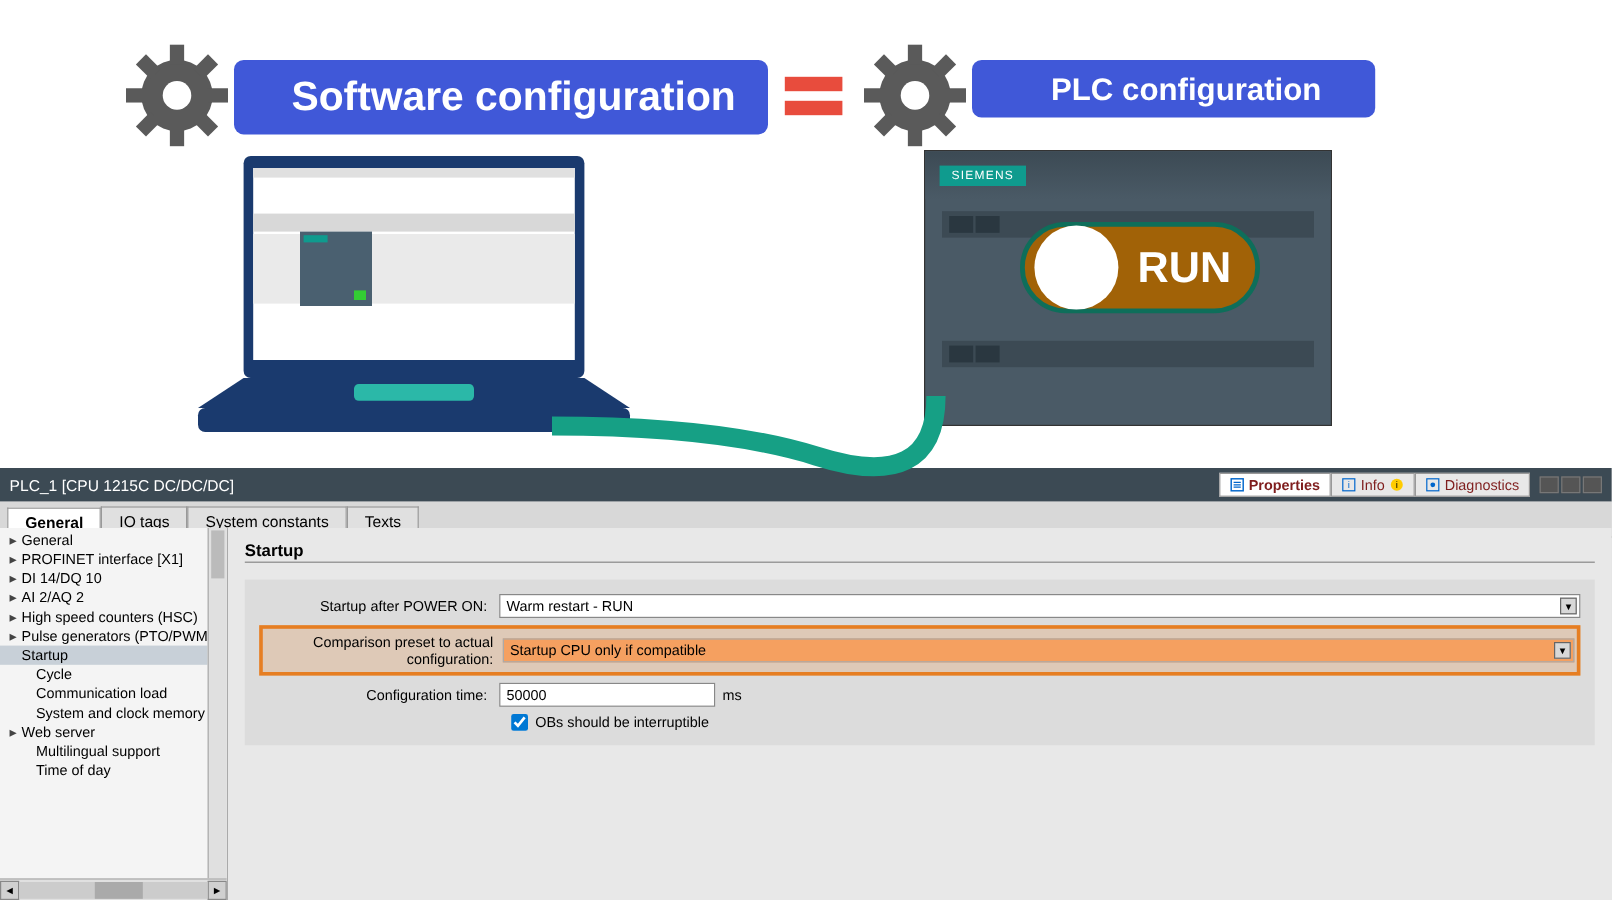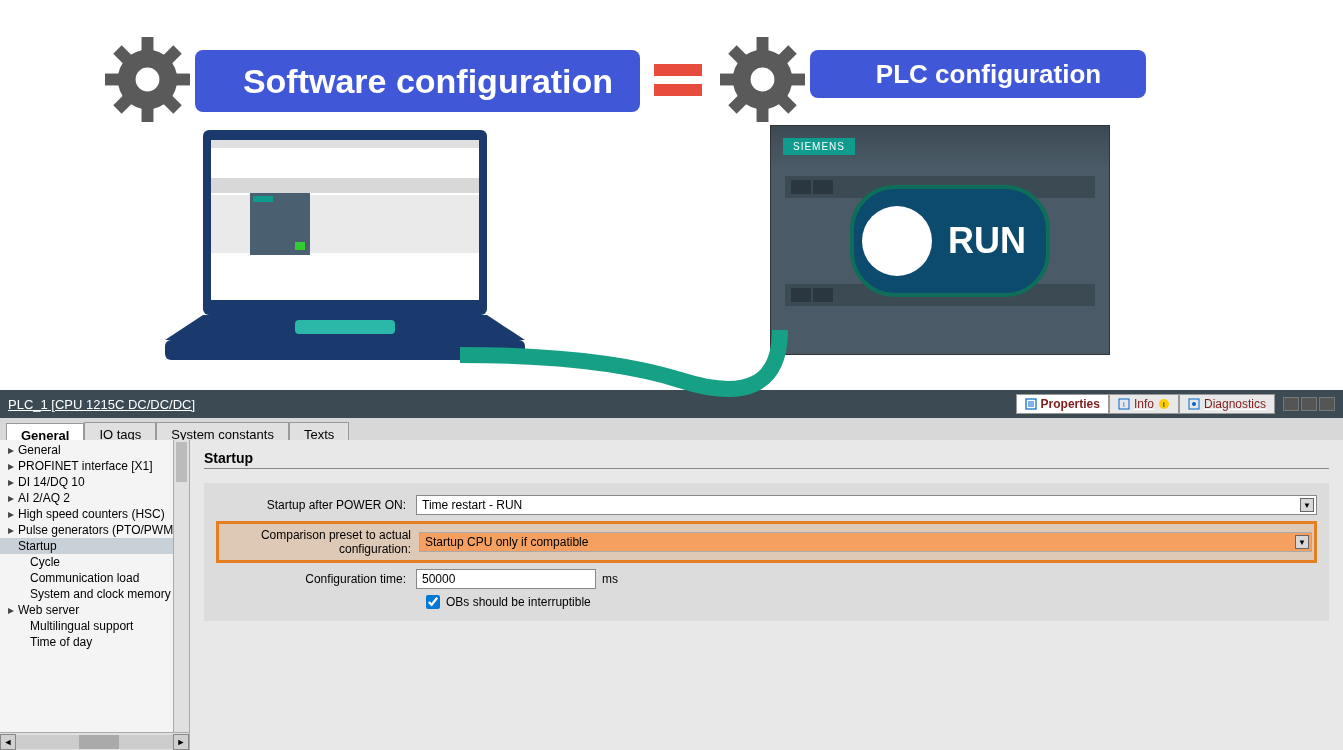--- a/index.html
+++ b/index.html
@@ -16,29 +16,29 @@
 .equals { position: absolute; top: 64px; left: 654px; }
 .equals .bar { width: 48px; height: 12px; background: #e84c3d; margin-bottom: 8px; }
 
 .laptop { position: absolute; top: 120px; left: 155px; width: 380px; height: 250px; }
 .plc-box { position: absolute; top: 125px; left: 770px; width: 340px; height: 230px; background: #4a5a66; border: 1px solid #333; overflow: hidden; }
 .plc-top { height: 40px; background: linear-gradient(#3c4a54,#4a5a66); display:flex; align-items:center; padding:12px 12px; color:#fff; font-size:9px; }
 .plc-siemens { background:#0f9b8e; padding:3px 10px; font-size:10px; letter-spacing:1px; }
 .plc-body { padding: 10px 14px; position: relative; }
 .plc-row { height: 22px; background: #3c4a54; margin-bottom: 6px; display:flex; align-items:center; padding:0 6px; color:#888; font-size:7px; }
 .plc-block { width:20px; height:14px; background:#2a3740; margin-right:2px; }
-.run-toggle { position: absolute; top: 185px; left: 850px; width: 200px; height: 112px; background: #0c4a6e; border-radius: 45px; border: 4px solid #0e6e5a; display: flex; align-items: center; }
+.run-toggle { position: absolute; top: 185px; left: 850px; width: 200px; height: 76px; background: #a16207; border-radius: 45px; border: 4px solid #0e6e5a; display: flex; align-items: center; }
 .run-knob { width: 70px; height: 70px; background: #fff; border-radius: 50%; margin-left: 8px; }
 .run-label { color: #fff; font-size: 36px; font-weight: bold; margin-left: 16px; }
 
 .cable { position: absolute; top: 330px; left: 460px; width: 420px; height: 120px; z-index: 5; }
 
 
 .panel { position: absolute; top: 390px; left: 0; right: 0; bottom: 0; background: #d0d0d0; }
-.panel-title { background: #3c4a54; color: #fff; font-size: 13px; padding: 4px 8px; display: flex; align-items: center; justify-content: space-between; text-decoration: underline; }
+.panel-title { background: #3c4a54; color: #fff; font-size: 13px; padding: 4px 8px; display: flex; align-items: center; justify-content: space-between; }
 .panel-tabs-right { display: flex; gap: 0; }
 .panel-tab-r { background: #e8e8e8; color: #7f1d1d; font-size: 12px; padding: 2px 8px; border: 1px solid #999; display: flex; align-items: center; gap: 4px; }
 .panel-tab-r.active { background: #fff; font-weight: bold; }
 .icon-sm { width: 12px; height: 12px; display: inline-block; }
 
 .subtabs { background: #d8d8d8; padding-top: 4px; display: flex; padding-left: 6px; border-bottom: 1px solid #999; }
 .subtab { background: #e0e0e0; padding: 4px 14px; font-size: 13px; border: 1px solid #999; border-bottom: none; margin-right: 0; cursor: pointer; }
 .subtab.active { background: #fff; font-weight: bold; border-bottom: 1px solid #fff; position: relative; top: 1px; }
 
 .content { display: flex; position: absolute; top: 50px; bottom: 0; left: 0; right: 0; }
@@ -239,21 +239,21 @@
         <div class="hbtn">►</div>
       </div>
     </div>
 
     <div class="main">
       <div class="section-head">Startup</div>
       <div class="form-wrap">
         <div class="form-row">
           <div class="form-label">Startup after POWER ON:</div>
           <div class="form-combo">
-            <span>Time restart - RUN</span>
+            <span>Warm restart - RUN</span>
             <span class="dd">▼</span>
           </div>
         </div>
         <div class="form-row highlight">
           <div class="form-label">Comparison preset to actual configuration:</div>
           <div class="form-combo">
             <span>Startup CPU only if compatible</span>
             <span class="dd">▼</span>
           </div>
         </div>

